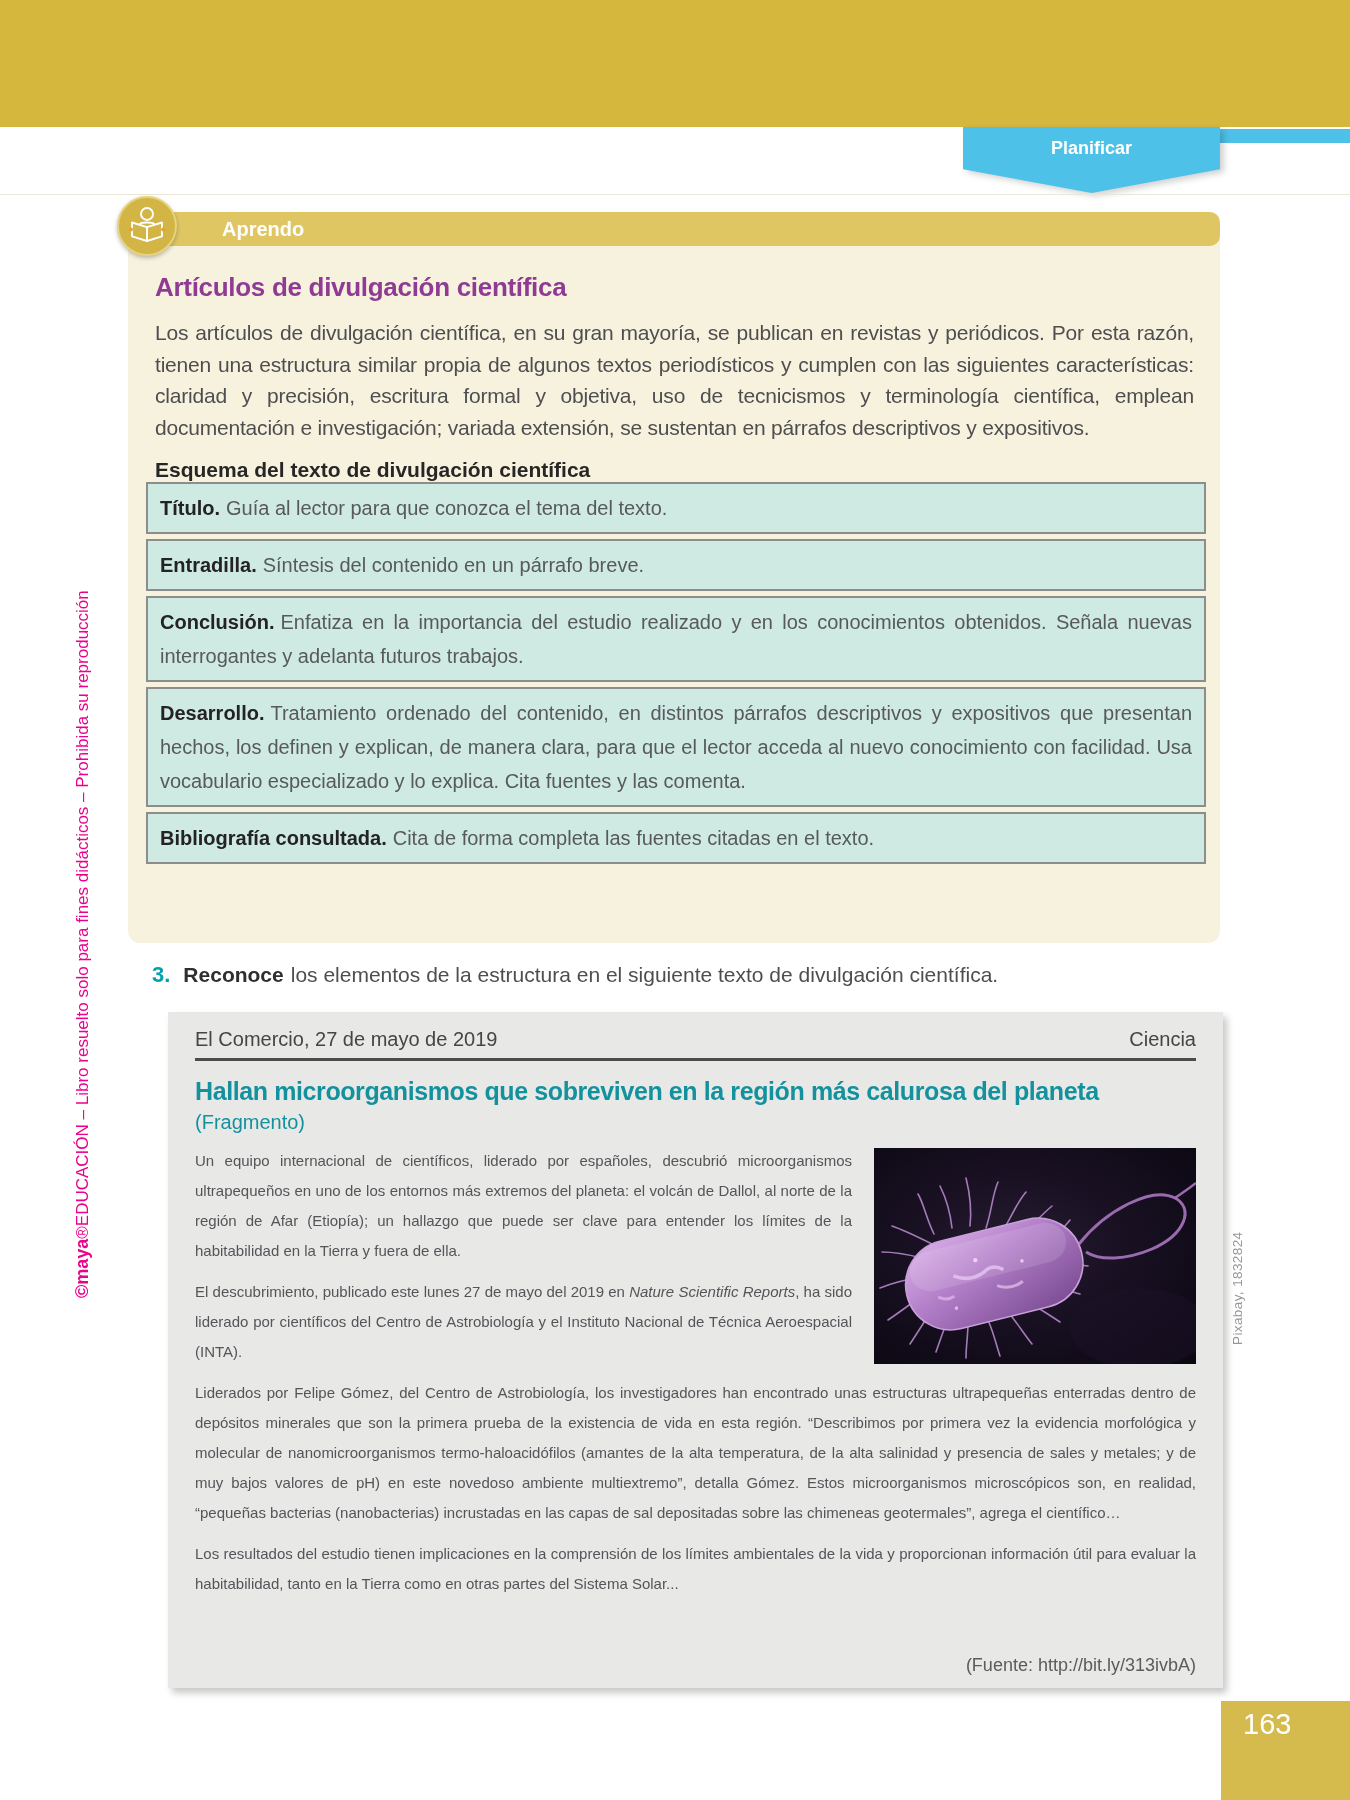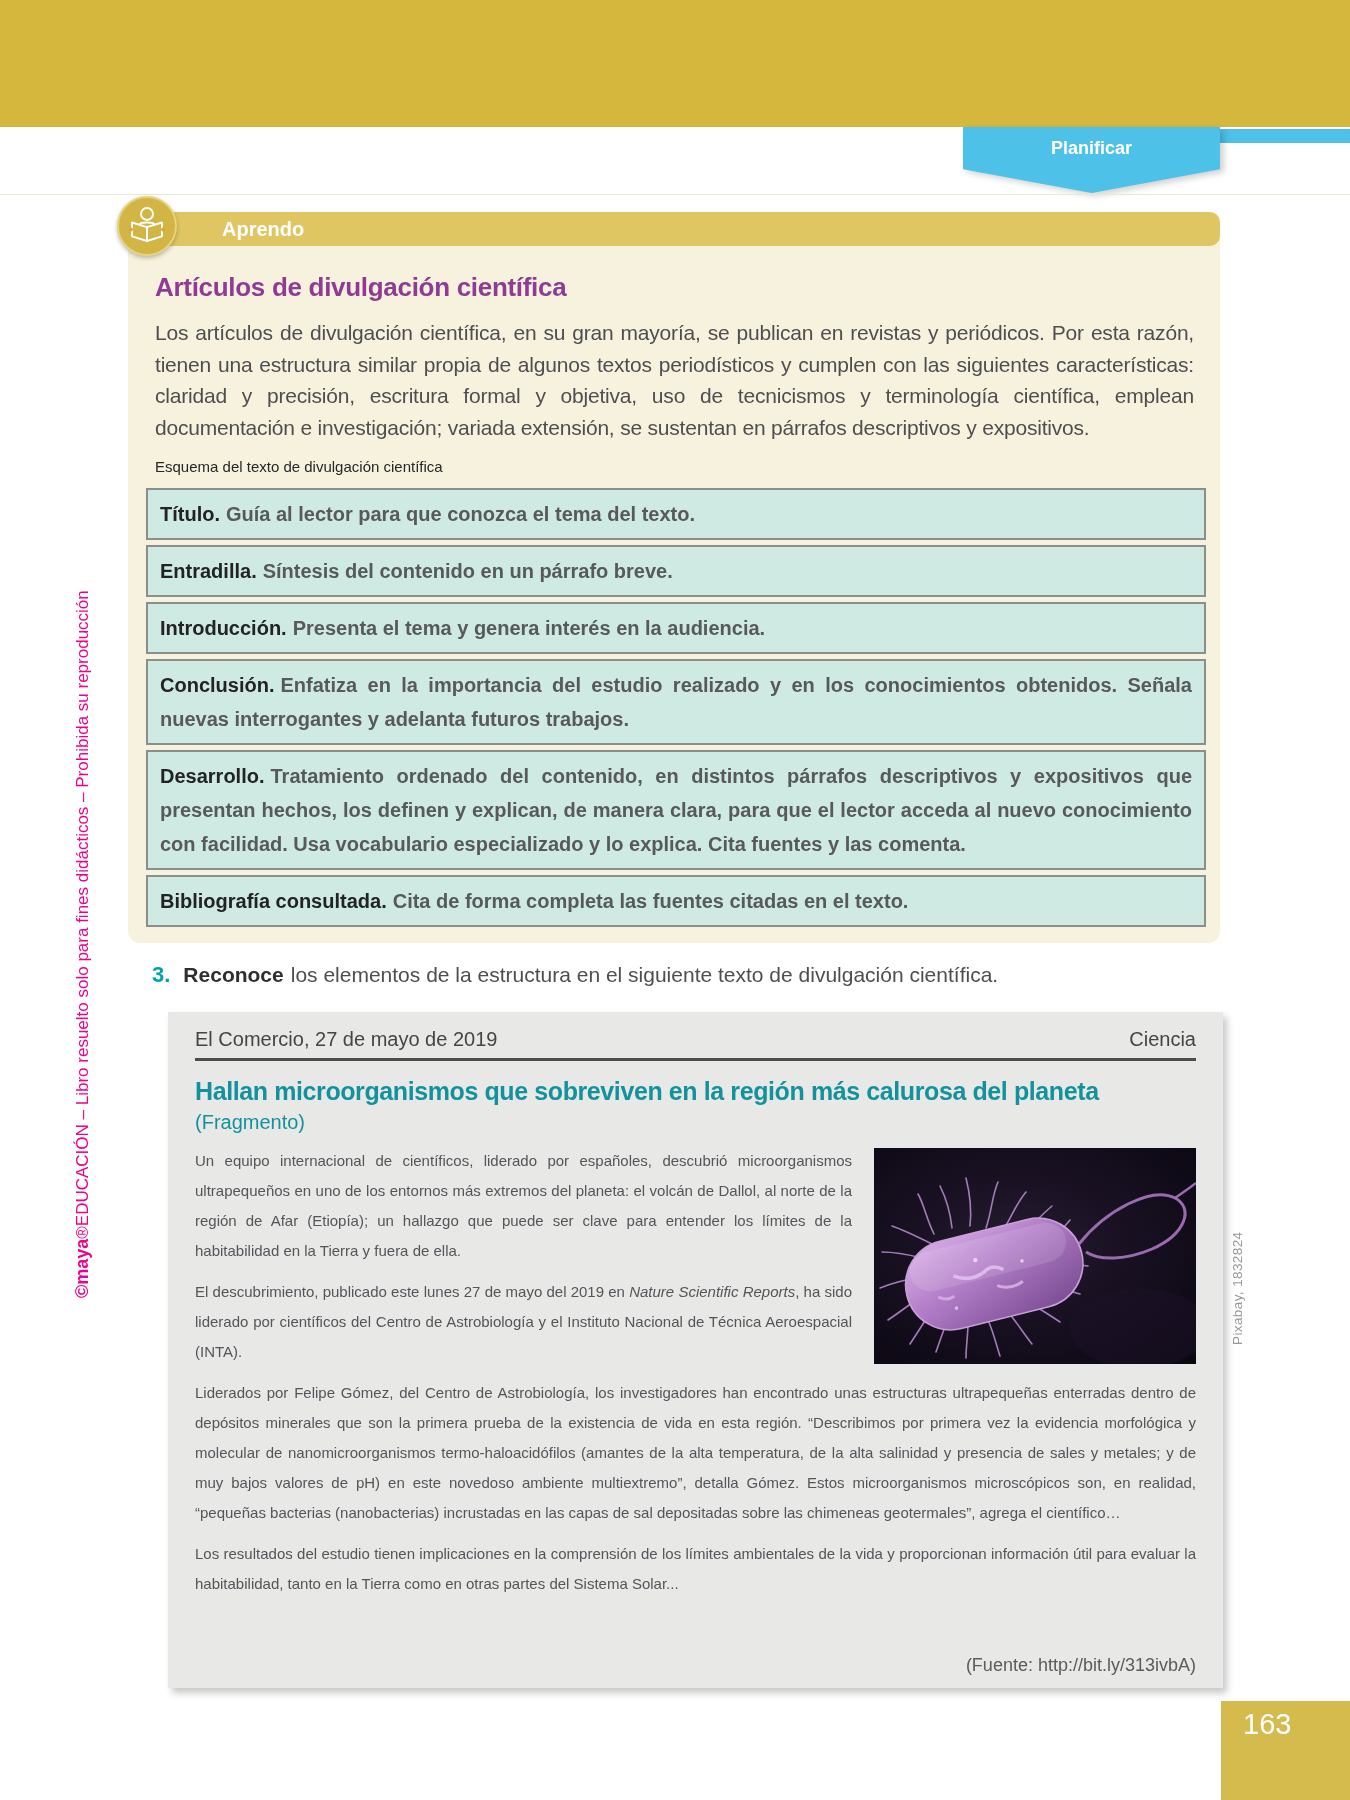--- a/index.html
+++ b/index.html
@@ -35,28 +35,28 @@
     background:var(--aprendo-bar); border-radius:0 10px 10px 0;
     color:#fff; font-weight:bold; font-size:20px; line-height:34px; padding-left:72px;
   }
   .aprendo-badge{
     position:absolute; left:117px; top:196px; width:60px; height:60px; border-radius:50%;
     background:var(--badge-gold); border:2px solid #e6d37f;
     box-shadow:0 2px 4px rgba(0,0,0,.25); display:flex; align-items:center; justify-content:center;
   }
   .lesson-title{font-size:26px; font-weight:bold; color:var(--purple); letter-spacing:-.3px; margin-bottom:14px;}
   .intro{font-size:21px; line-height:31.5px; text-align:justify; color:var(--text); letter-spacing:-.2px; margin-bottom:15px;}
-  .schema-heading{font-size:15px; font-weight:normal; color:var(--ink); margin-bottom:13px;}
+  .schema-heading{font-size:21px; font-weight:bold; color:var(--ink); }
   .schema-table{margin-left:-9px; width:1060px;}
   .schema-row{
     background:var(--table-cell); border:2px solid var(--table-border);
     padding:7px 12px; margin-bottom:5px; font-size:20px; line-height:34px; text-align:justify;
   }
   .schema-row .term{font-weight:bold; color:#232323; margin-right:6px;}
-  .schema-row .desc{color:#57595b;font-weight:bold;}
+  .schema-row .desc{color:#57595b;}
 
   .exercise{position:absolute; left:152px; top:962px; width:1070px; font-size:21px; color:var(--text);}
   .exercise .num{color:var(--teal-num); font-weight:bold; font-size:22px; margin-right:13px;}
   .exercise .verb{font-weight:bold; color:#2f2f31; margin-right:7px;}
 
   .article-box{
     position:absolute; left:168px; top:1012px; width:1055px; height:676px;
     background:var(--article-bg); box-shadow:4px 5px 7px rgba(0,0,0,.22);
     padding:16px 27px; overflow:hidden;
   }
@@ -102,23 +102,20 @@
   <h1 class="lesson-title">Artículos de divulgación científica</h1>
   <p class="intro">Los artículos de divulgación científica, en su gran mayoría, se publican en revistas y periódicos. Por esta razón, tienen una estructura similar propia de algunos textos periodísticos y cumplen con las siguientes características: claridad y precisión, escritura formal y objetiva, uso de tecnicismos y terminología científica, emplean documentación e investigación; variada extensión, se sustentan en párrafos descriptivos y expositivos.</p>
   <h2 class="schema-heading">Esquema del texto de divulgación científica</h2>
 
   <div class="schema-table">
     <div class="schema-row">
       <span class="term">Título.</span><span class="desc">Guía al lector para que conozca el tema del texto.</span>
     </div>
     <div class="schema-row">
       <span class="term">Entradilla.</span><span class="desc">Síntesis del contenido en un párrafo breve.</span>
-    </div>
-    <div class="schema-row">
-      <span class="term">Introducción.</span><span class="desc">Presenta el tema y genera interés en la audiencia.</span>
     </div>
     <div class="schema-row">
       <span class="term">Conclusión.</span><span class="desc">Enfatiza en la importancia del estudio realizado y en los conocimientos obtenidos. Señala nuevas interrogantes y adelanta futuros trabajos.</span>
     </div>
     <div class="schema-row">
       <span class="term">Desarrollo.</span><span class="desc">Tratamiento ordenado del contenido, en distintos párrafos descriptivos y expositivos que presentan hechos, los definen y explican, de manera clara, para que el lector acceda al nuevo conocimiento con facilidad. Usa vocabulario especializado y lo explica. Cita fuentes y las comenta.</span>
     </div>
     <div class="schema-row">
       <span class="term">Bibliografía consultada.</span><span class="desc">Cita de forma completa las fuentes citadas en el texto.</span>
     </div>

